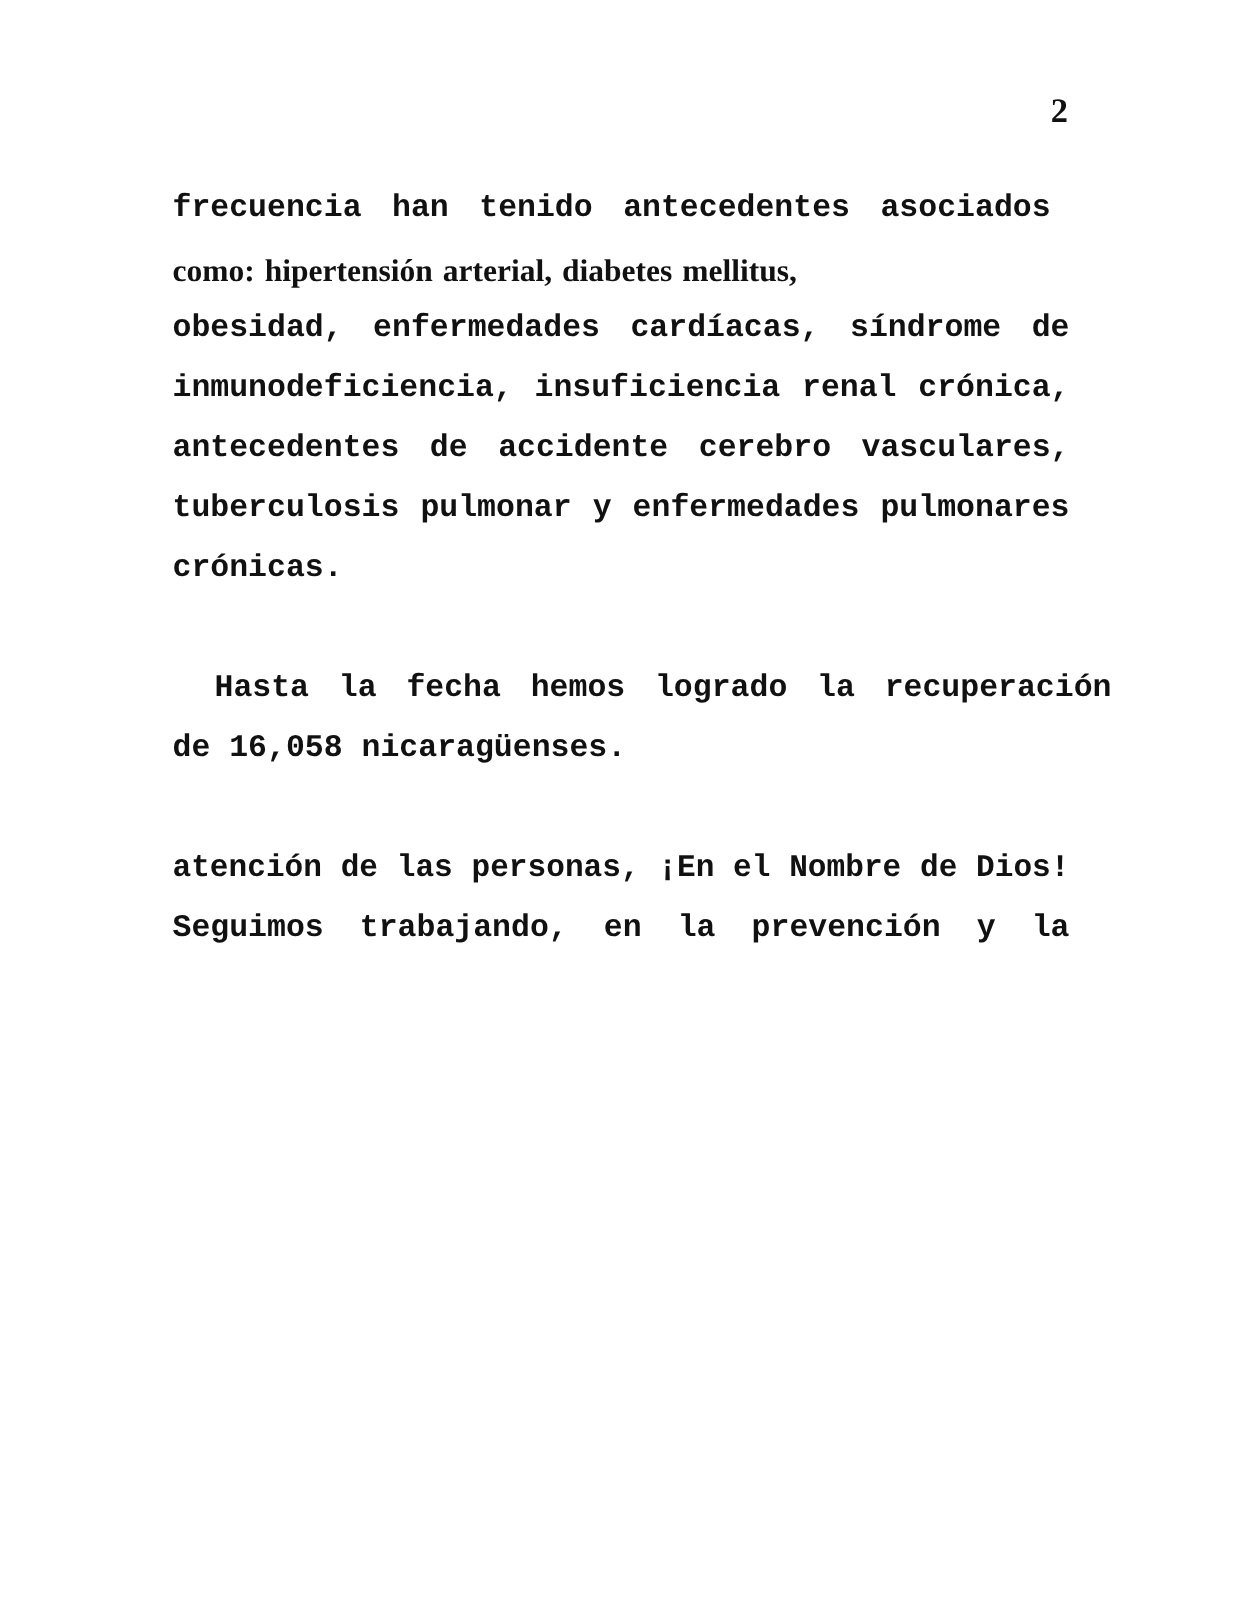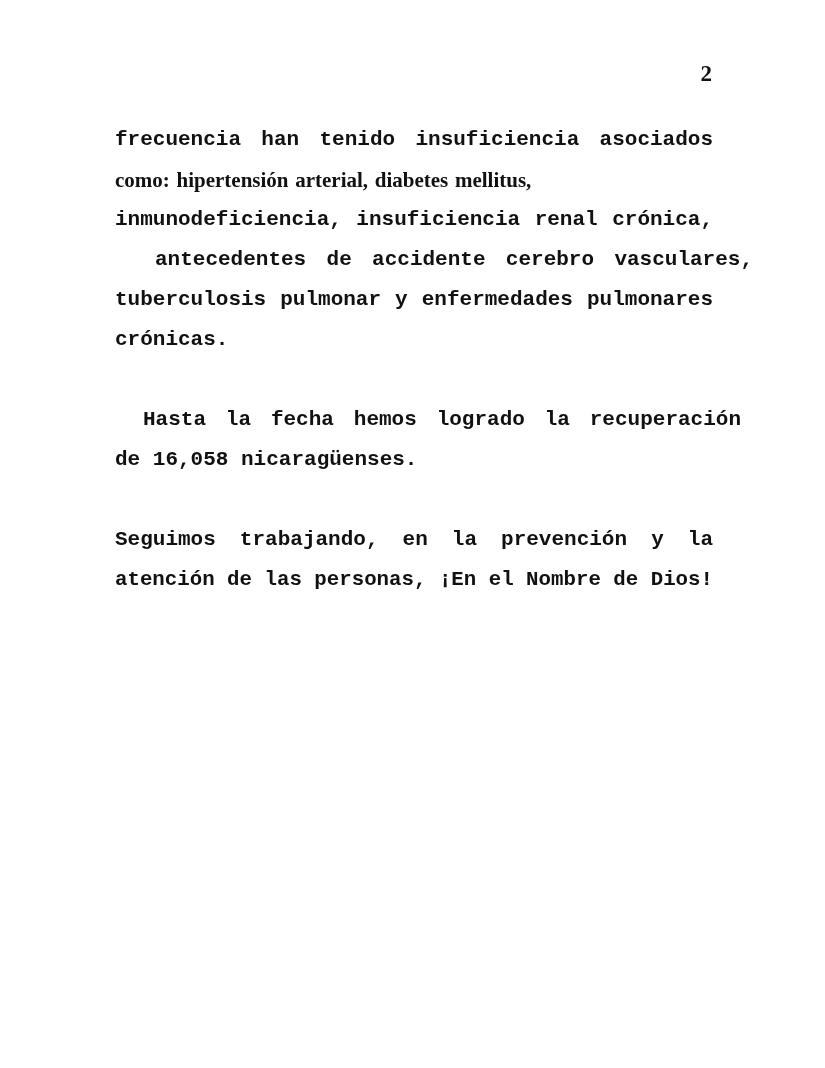--- a/index.html
+++ b/index.html
@@ -50,31 +50,32 @@
     transform-origin: left center;
   }
 </style>
 </head>
 <body>
 
 <div class="page">
   <div class="page-number">2</div>
   <div class="doc-body">
       <div class="paragraph">
-        <div class="text-line"><span style="word-spacing: 7.72656px;">frecuencia han tenido insuficiencia asociados</span></div>
+        <div class="text-line"><span style="word-spacing: 7.72656px;">frecuencia han tenido antecedentes asociados</span></div>
         <div class="text-line"><span style="word-spacing: 1.42578px; font-family: Liberation Serif, serif;">como: hipertensión arterial, diabetes mellitus,</span></div>
+        <div class="text-line"><span style="word-spacing: 7.72656px;">obesidad, enfermedades cardíacas, síndrome de</span></div>
         <div class="text-line"><span style="word-spacing: 1.90104px;">inmunodeficiencia, insuficiencia renal crónica,</span></div>
-        <div class="text-line"><span style="word-spacing: 7.72656px; margin-left: 40px;">antecedentes de accidente cerebro vasculares,</span></div>
+        <div class="text-line"><span style="word-spacing: 7.72656px;">antecedentes de accidente cerebro vasculares,</span></div>
         <div class="text-line"><span style="word-spacing: 1.42578px; text-align: center;">tuberculosis pulmonar y enfermedades pulmonares</span></div>
         <div class="text-line last-line"><span>crónicas.</span></div>
       </div>
       <div class="paragraph">
       </div>
       <div class="paragraph">
         <div class="text-line"><span style="word-spacing: 7.25px; margin-left: 28px;">Hasta la fecha hemos logrado la recuperación</span></div>
         <div class="text-line last-line"><span>de 16,058 nicaragüenses.</span></div>
       </div>
       <div class="paragraph">
+        <div class="text-line last-line"><span style="transform: scaleX(0.988583);">atención de las personas, ¡En el Nombre de Dios!</span></div>
         <div class="text-line"><span style="word-spacing: 11.4505px;">Seguimos trabajando, en la prevención y la</span></div>
-        <div class="text-line last-line"><span style="transform: scaleX(0.988583);">atención de las personas, ¡En el Nombre de Dios!</span></div>
       </div>
     </div>
 </div>
 
 </body></html>

